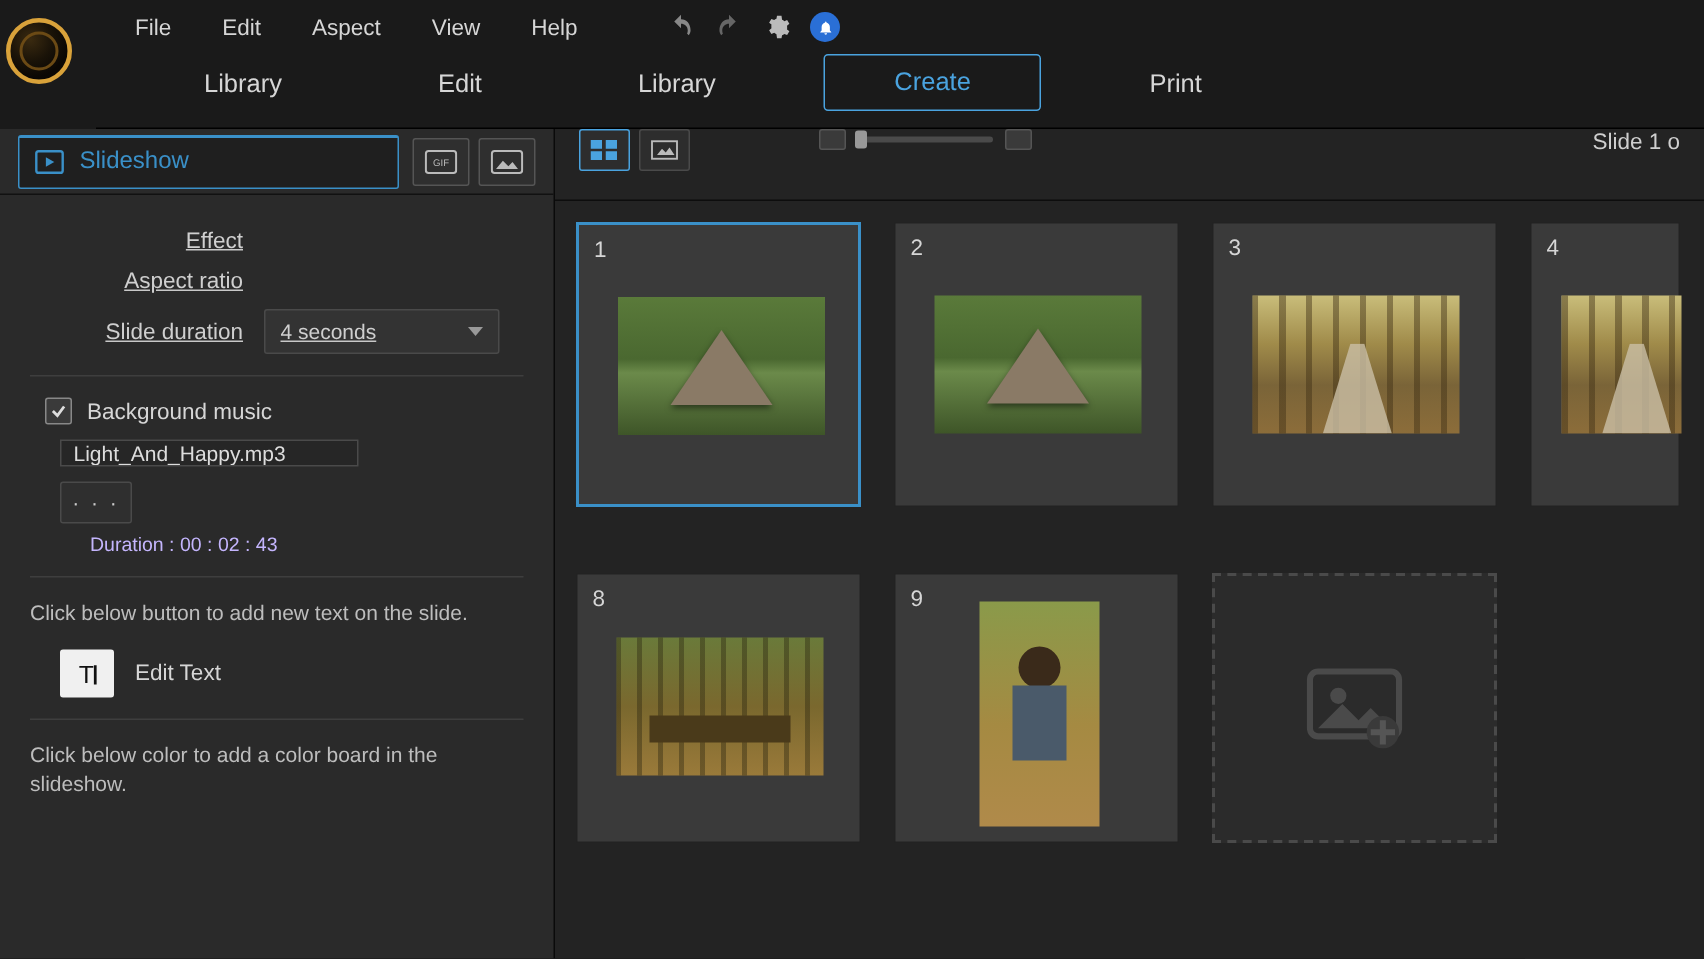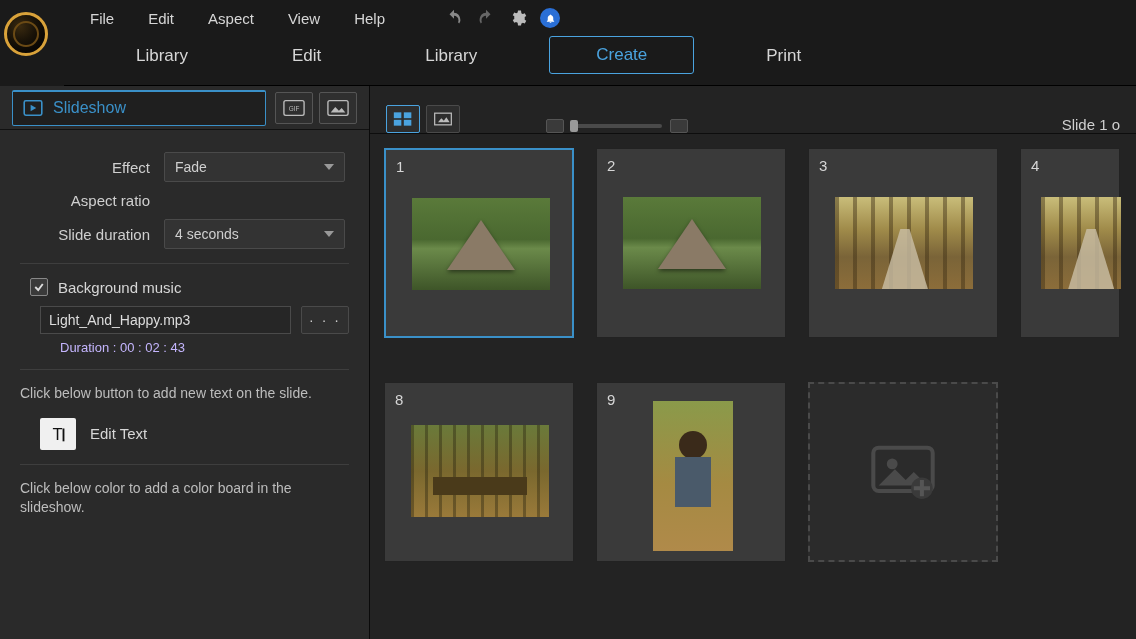--- a/index.html
+++ b/index.html
@@ -24,45 +24,45 @@
   .content { display:flex; height: calc(639px - 86px); }
 
   
   .left-panel { width: 370px; background:#2a2a2a; border-right:1px solid #0a0a0a; display:flex; flex-direction:column; }
   .panel-tabs { display:flex; align-items:center; height:44px; border-bottom:1px solid #111; }
   .panel-tab-main { flex:1; height:36px; margin:0 6px 0 12px; border:1px solid #3a90c8; border-top:2px solid #3a90c8; background:#1f1f1f; display:flex; align-items:center; padding:0 10px; gap:10px; color:#3a90c8; font-size:16px; border-radius:2px; cursor:pointer;}
   .panel-tab-sm { width:38px; height:32px; border:1px solid #555; background:#2f2f2f; margin:0 3px; display:flex; align-items:center; justify-content:center; border-radius:2px; cursor:pointer; }
   .panel-tab-sm svg { width:22px; height:18px; fill:#bbb; }
 
   .panel-body { padding: 12px 20px; overflow:auto; }
-  .field-row { display:flex; align-items:center; margin: 10px 4px; }
+  .field-row { display:flex; align-items:center; margin: 10px 16px; text-decoration: underline; }
   .field-label { width: 140px; text-align:right; padding-right:14px; color:#cfcfcf; font-size:15px; }
   .dropdown { flex:1; height:30px; background:#333; border:1px solid #4a4a4a; border-radius:2px; display:flex; align-items:center; justify-content:space-between; padding:0 10px; color:#cfcfcf; cursor:pointer; }
   .dropdown .caret { width:0; height:0; border-left:5px solid transparent; border-right:5px solid transparent; border-top:6px solid #999; }
 
   .divider { height:1px; background:#3e3e3e; margin: 14px 0; }
 
   .check-row { display:flex; align-items:center; gap:10px; margin:4px 0 10px 10px; }
   .checkbox { width:18px; height:18px; border:1px solid #888; border-radius:2px; background:#3a3a3a; display:flex; align-items:center; justify-content:center; cursor:pointer;}
   .checkbox svg { width:12px; height:12px; stroke:#ddd; stroke-width:2.5; fill:none; }
 
-  .music-row { display:flex; align-items:flex-end; gap:10px; margin: 6px 0 6px 20px; }
+  .music-row { display:flex; align-items:flex-start; gap:10px; margin: 6px 0 6px 20px; flex-direction: column; }
   .music-input { flex:1; height:28px; background:#262626; border:1px solid #4a4a4a; color:#ddd; padding:0 8px; font-size:14px; }
   .ellipsis-btn { width:48px; height:28px; border:1px solid #4a4a4a; background:#2f2f2f; color:#ccc; display:flex; align-items:center; justify-content:center; border-radius:2px; cursor:pointer; letter-spacing:2px;}
   .sub-text { margin-left:40px; color:#c4b5fd; font-size:13px; margin-top:6px; }
 
   .hint { color:#bdbdbd; font-size:14px; margin: 6px 0 14px 0; line-height:1.4; }
   .action-row { display:flex; align-items:center; gap:14px; margin: 6px 0 14px 20px; cursor:pointer; }
   .action-icon-box { width:36px; height:32px; background:#f0f0f0; border-radius:2px; display:flex; align-items:center; justify-content:center; }
   .action-icon-box.dark { background:#2f2f2f; border:1px solid #555; }
   .action-icon-box svg { width:22px; height:22px; }
 
   
   .workspace { flex:1; background:#232323; display:flex; flex-direction:column; }
-  .ws-toolbar { height:48px; border-bottom:1px solid #0d0d0d; display:flex; align-items:flex-end; padding: 0 16px; gap:6px; }
+  .ws-toolbar { height:48px; border-bottom:1px solid #0d0d0d; display:flex; align-items:flex-start; padding: 0 16px; gap:6px; }
   .ws-btn { width:34px; height:28px; border:1px solid #4a4a4a; background:#2d2d2d; display:flex; align-items:center; justify-content:center; border-radius:2px; cursor:pointer; }
   .ws-btn.active { border-color:#4aa3df; }
   .ws-btn svg { width:20px; height:16px; fill:#bbb; }
   .zoom-area { display:flex; align-items:center; margin-left:80px; gap:8px; }
   .zoom-end { width:18px; height:14px; background:#3a3a3a; border:1px solid #555; border-radius:2px; }
   .zoom-track { width:90px; height:4px; background:#4a4a4a; border-radius:2px; position:relative; }
   .zoom-thumb { position:absolute; left:-2px; top:-4px; width:8px; height:12px; background:#999; border-radius:2px; }
   .slide-counter { margin-left:auto; color:#cfcfcf; font-size:15px; }
 
   .grid { flex:1; padding: 14px; display:flex; flex-wrap:wrap; gap:22px; align-content:flex-start; overflow:auto; }
@@ -153,24 +153,20 @@
           <svg viewBox="0 0 24 18">
             <rect x="1" y="1" width="22" height="16" rx="2" fill="none" stroke="#bbb" stroke-width="1.5"></rect>
             <polygon points="4,14 9,8 13,12 16,9 20,14" fill="#bbb"></polygon>
           </svg>
         </div>
     </div>
 
     <div class="panel-body">
       <div class="field-row">
         <div class="field-label">Effect</div>
-        <div class="dropdown">
-            <span>Fade</span>
-            <span class="caret"></span>
-          </div>
       </div>
       <div class="field-row">
         <div class="field-label">Aspect ratio</div>
       </div>
       <div class="field-row">
         <div class="field-label">Slide duration</div>
         <div class="dropdown">
             <span>4 seconds</span>
             <span class="caret"></span>
           </div>

